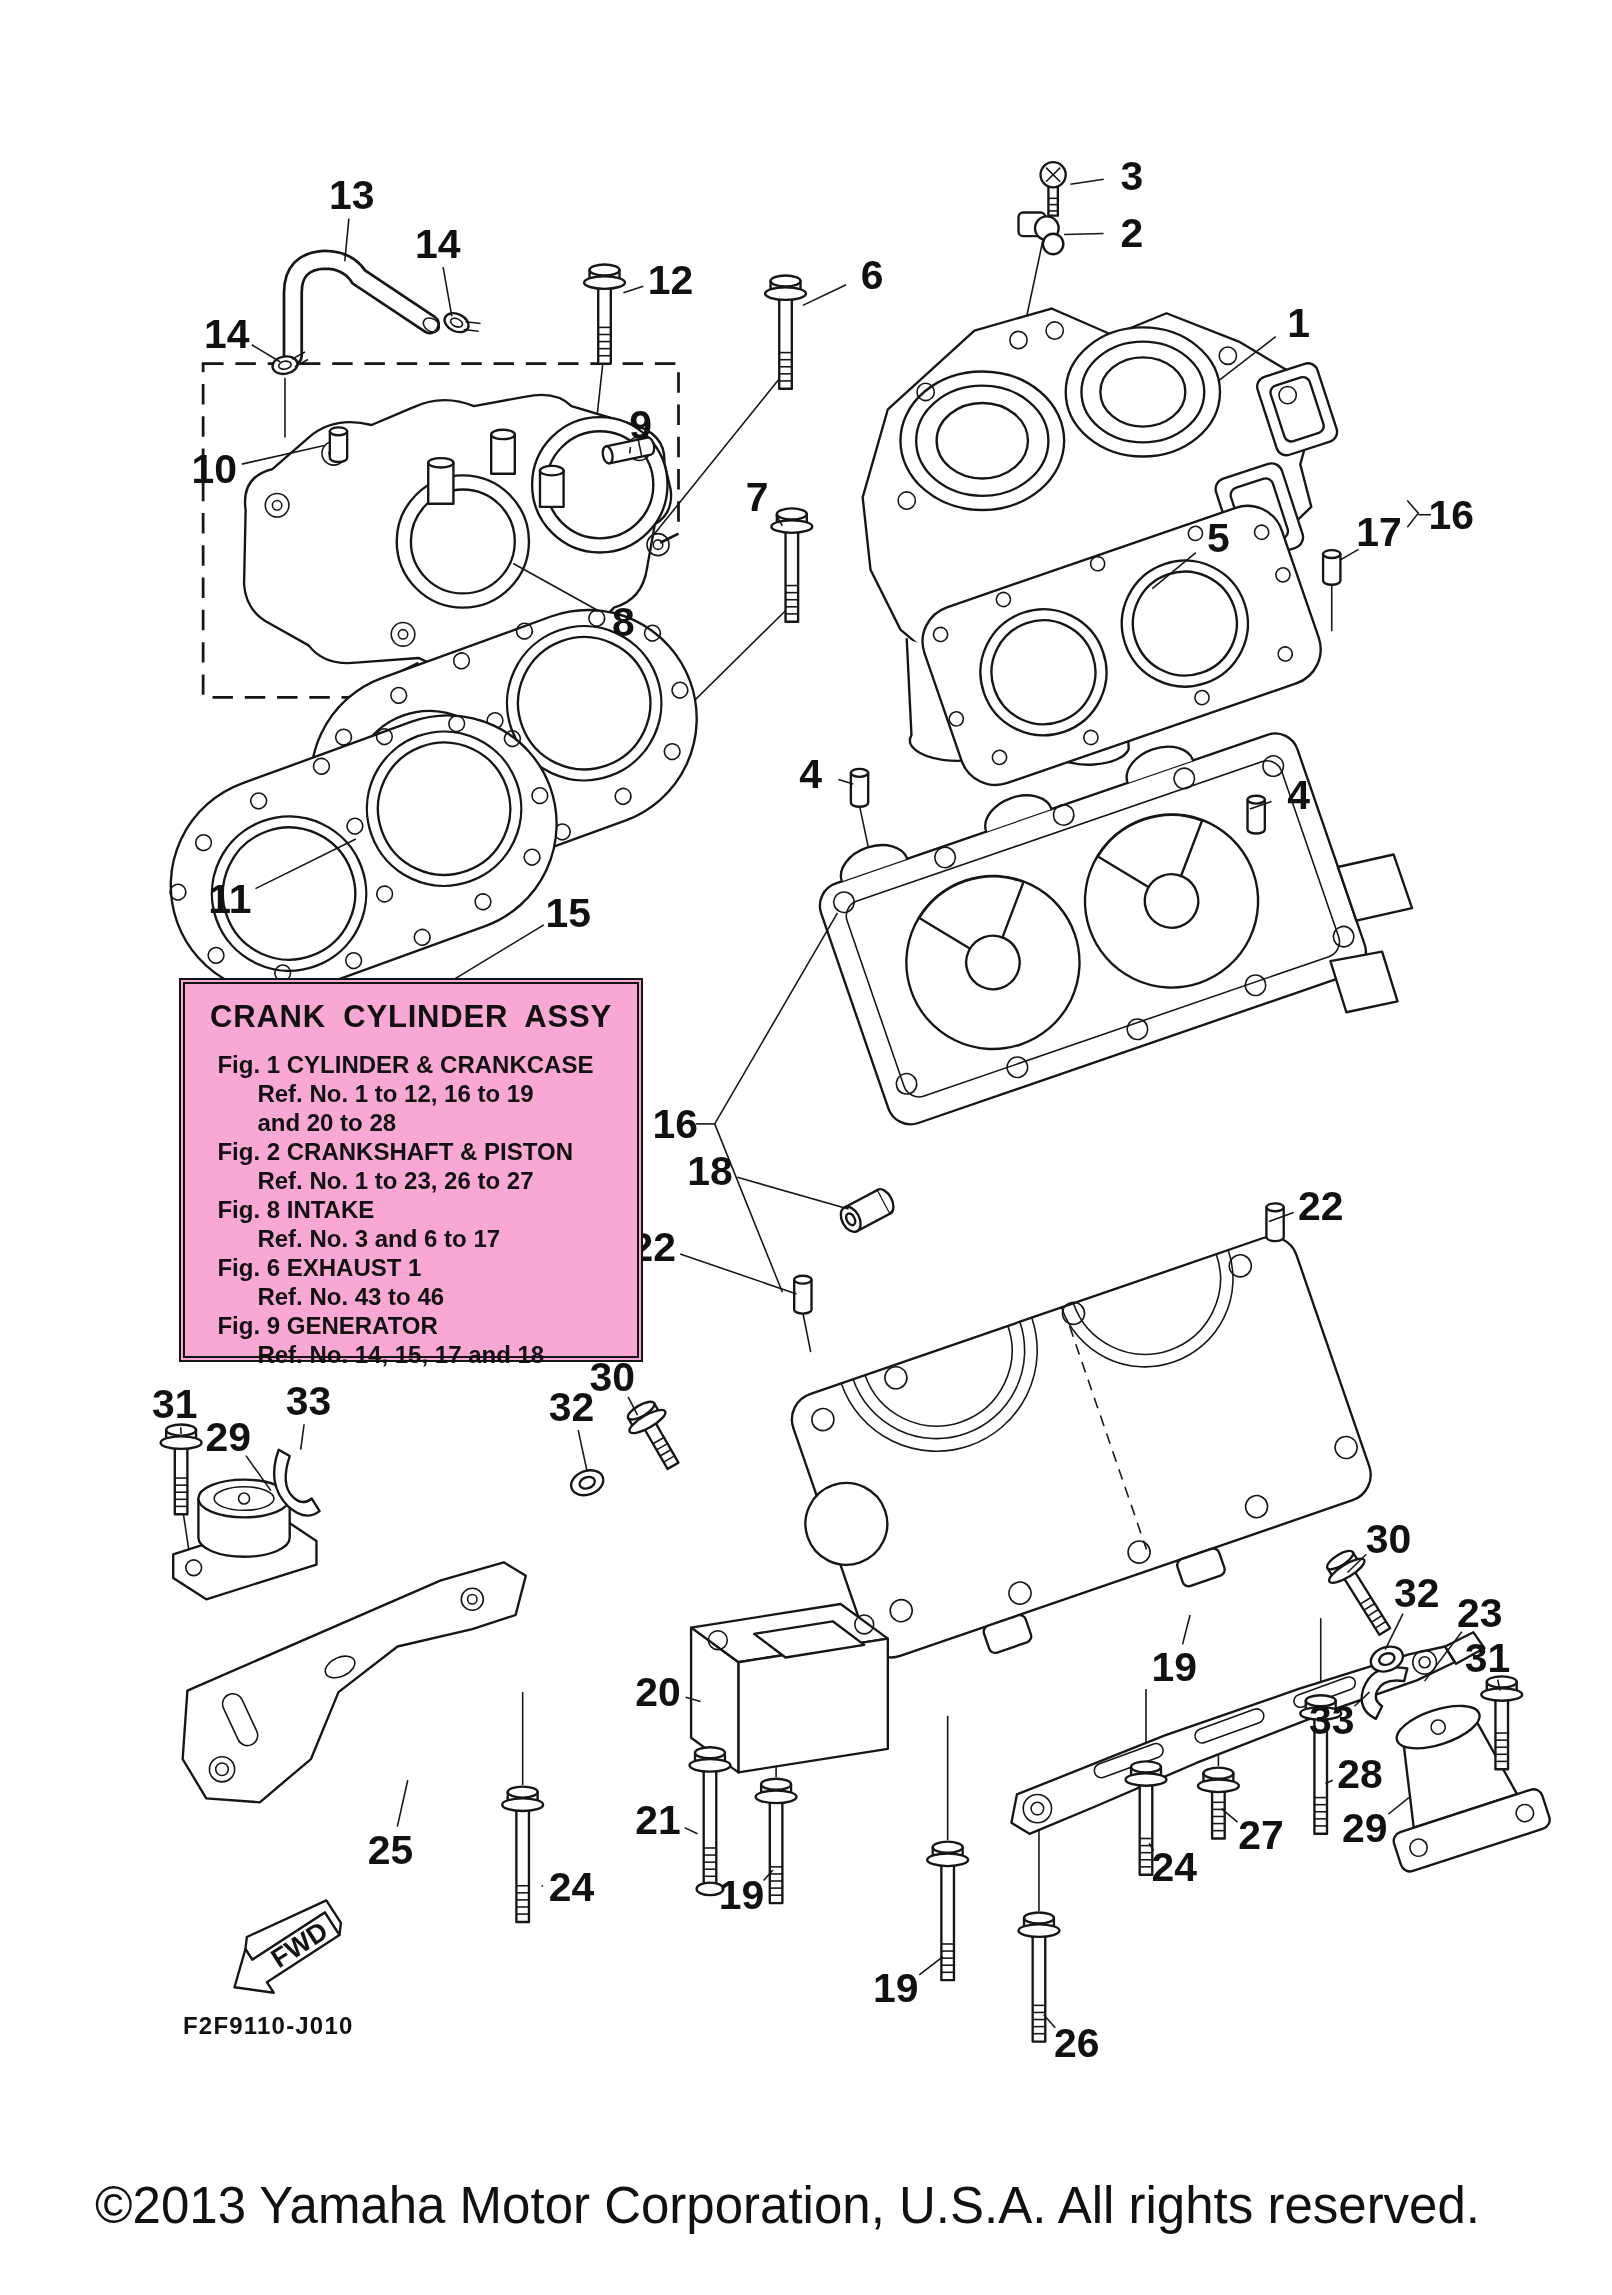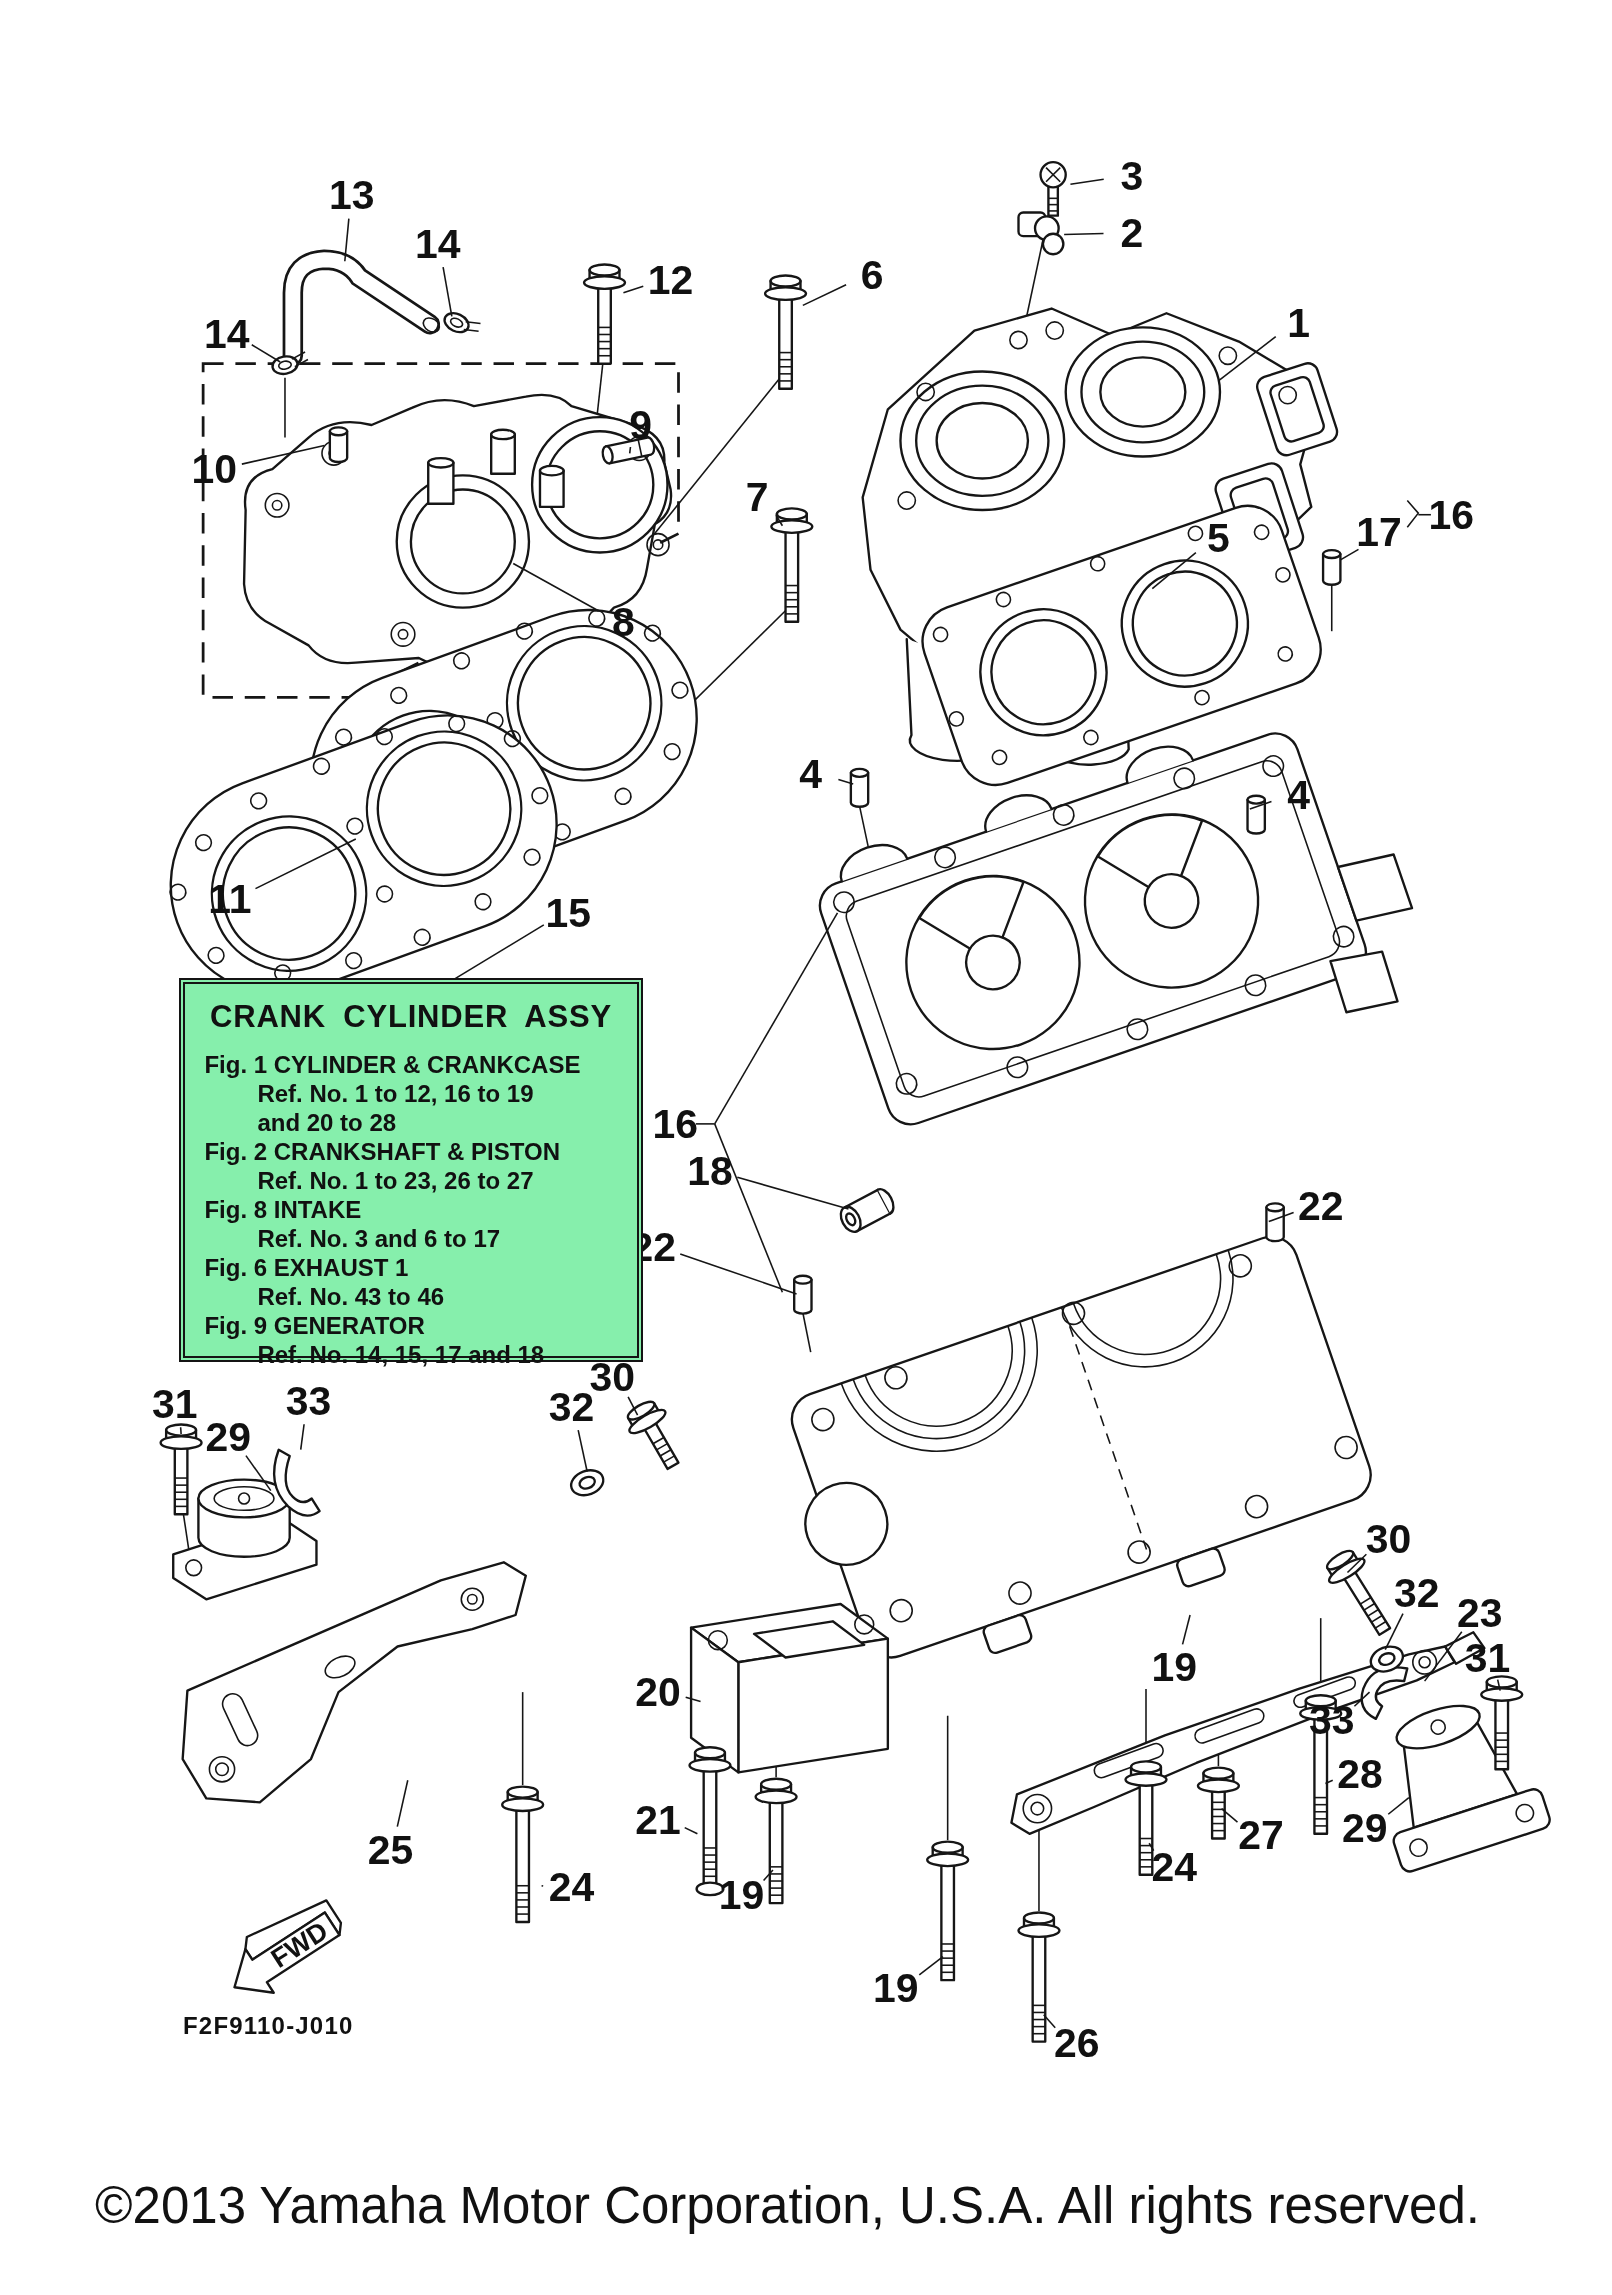--- a/index.html
+++ b/index.html
@@ -10,25 +10,25 @@
   .part{fill:#ffffff;stroke:#161616;stroke-width:3;stroke-linejoin:round;stroke-linecap:round;}
   .thin{fill:none;stroke:#161616;stroke-width:2;}
   .dash{fill:none;stroke:#161616;stroke-width:3.5;stroke-dasharray:26 15;}
   .hid{fill:none;stroke:#161616;stroke-width:2;stroke-dasharray:14 10;}
   .hoseO{fill:none;stroke:#161616;stroke-width:26;stroke-linecap:round;}
   .hoseI{fill:none;stroke:#ffffff;stroke-width:19;stroke-linecap:round;}
   .callout-text{font-family:"Liberation Sans",sans-serif;font-weight:700;font-size:52px;fill:#111;}
   .fwd-text{font-family:"Liberation Sans",sans-serif;font-weight:700;font-size:34px;fill:#111;}
   
   .info-box{position:absolute;left:179px;top:978px;width:464px;height:384px;
-            border:2.8px solid #141414;background:#86efac;box-sizing:border-box;padding:2.4px;}
+            border:2.8px solid #141414;background:#f9a8d4;box-sizing:border-box;padding:2.4px;}
   .info-box-inner{border:2px solid #141414;width:100%;height:100%;box-sizing:border-box;padding:7.9px 0 0 0;}
   .info-title{text-align:center;font-weight:700;font-size:31px;letter-spacing:0.8px;word-spacing:7.9px;margin:6.3px 0 15.7px 0;}
   .info-line{font-weight:700;font-size:24px;line-height:29px;white-space:nowrap;}
-  .ind0{padding-left:19px;}
+  .ind0{padding-left:19px;margin-left:13px;}
   .ind1{padding-left:72px;}
   .part-code{position:absolute;left:183px;top:2012px;font-size:24px;font-weight:600;letter-spacing:1.2px;}
   .copyright{position:absolute;left:55px;top:2176px;font-size:51px;font-weight:400;
              letter-spacing:0px;white-space:nowrap;margin-left:40px;}
 </style>
 </head>
 <body>
 
 <div class="page">
 

